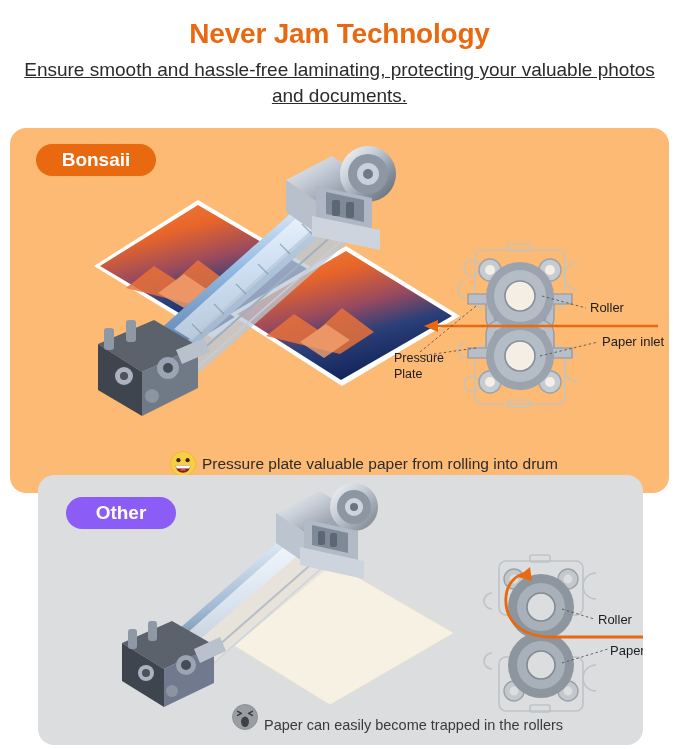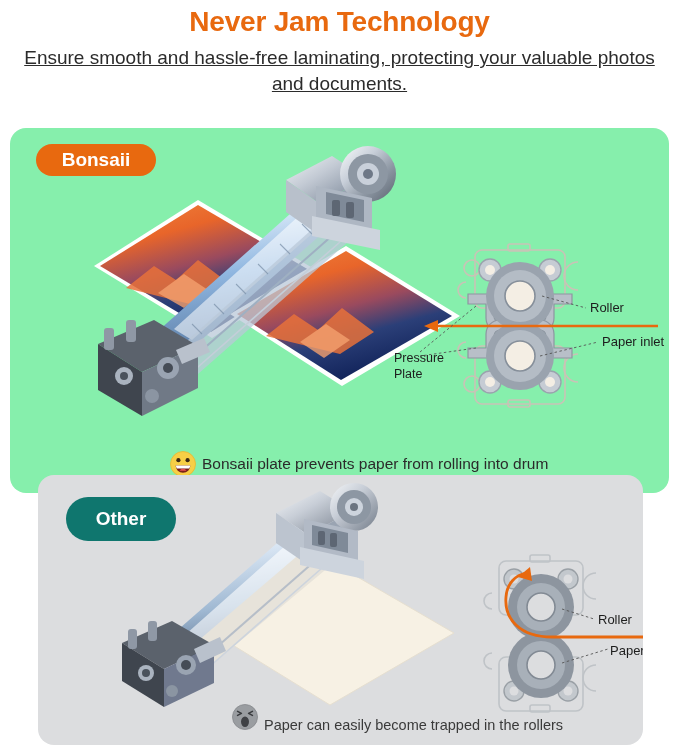--- a/index.html
+++ b/index.html
@@ -6,21 +6,21 @@
   body {
     width: 679px;
     height: 749px;
     background: #ffffff;
     font-family: "Liberation Sans", sans-serif;
     overflow: hidden;
     position: relative;
   }
 
   
-  .header { padding-top: 6px; text-align: center; }
+  .header { padding-top: 18px; text-align: center; }
   .title {
     font-size: 28px;
     font-weight: bold;
     color: #e8690f;
     letter-spacing: -0.2px;
     line-height: 1.15;
   }
   .subtitle {
     font-size: 19px;
     color: #2b2b2b;
@@ -32,21 +32,21 @@
 
   
   .panel {
     position: absolute;
     border-radius: 16px;
     overflow: hidden;
   }
   .panel-good {
     left: 10px; top: 128px;
     width: 659px; height: 365px;
-    background: #86efac;
+    background: #fdba74;
   }
   .panel-bad {
     left: 38px; top: 475px;
     width: 605px; height: 270px;
     background: #dcdddf;
   }
 
   
   .badge {
     position: absolute;
@@ -58,22 +58,22 @@
     align-items: center;
     justify-content: center;
   }
   .badge-good {
     left: 26px; top: 16px;
     width: 120px; height: 32px;
     background: #e8690f;
   }
   .badge-bad {
     left: 28px; top: 22px;
-    width: 110px; height: 44px;
-    background: #0f766e;
+    width: 110px; height: 32px;
+    background: #8b5cf6;
   }
 
   
   .caption {
     position: absolute;
     display: flex;
     align-items: center;
     gap: 6px;
   }
   .caption-good { left: 160px; bottom: 16px; }
@@ -272,21 +272,21 @@
       <svg width="26" height="26" viewBox="0 0 26 26">
         <circle cx="13" cy="13" r="12.5" fill="#f7cf46"></circle>
         <circle cx="13" cy="13" r="12.5" fill="none" stroke="#e9b72e" stroke-width="0.8"></circle>
         <circle cx="8.4" cy="9.2" r="2.1" fill="#3d2a14"></circle>
         <circle cx="17.6" cy="9.2" r="2.1" fill="#3d2a14"></circle>
         <path d="M5.6,14.4 a7.4,7.4 0 0 0 14.8,0 z" fill="#7a2018"></path>
         <path d="M5.6,14.4 h14.8 a7.4,7.4 0 0 1 -1.2,3 h-12.4 z" fill="#ffffff"></path>
         <path d="M9.6,19.8 a3.6,3.2 0 0 1 6.8,0 z" fill="#e8524e"></path>
       </svg>
     </span>
-    <span class="caption-text">Bonsaii plate prevents paper from rolling into drum</span>
+    <span class="caption-text">Pressure plate valuable paper from rolling into drum</span>
   </div>
 </div>
 
 <div class="panel panel-bad">
 
   <div class="badge badge-bad">
     <span>Other</span>
   </div>
 
   <div class="art art-machine-bad">

